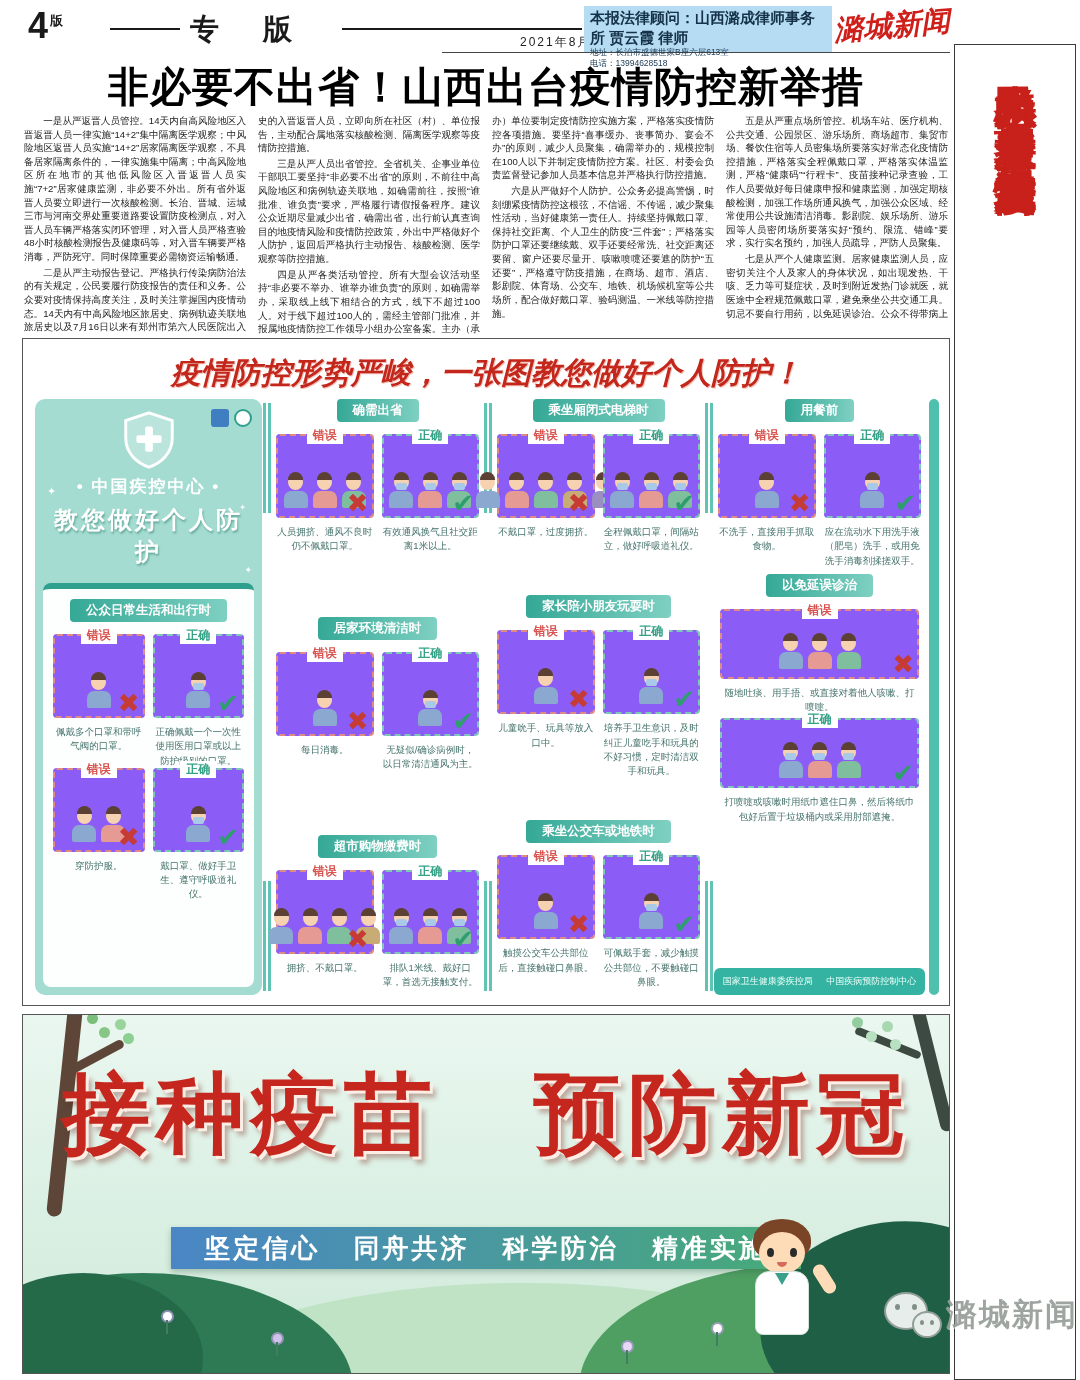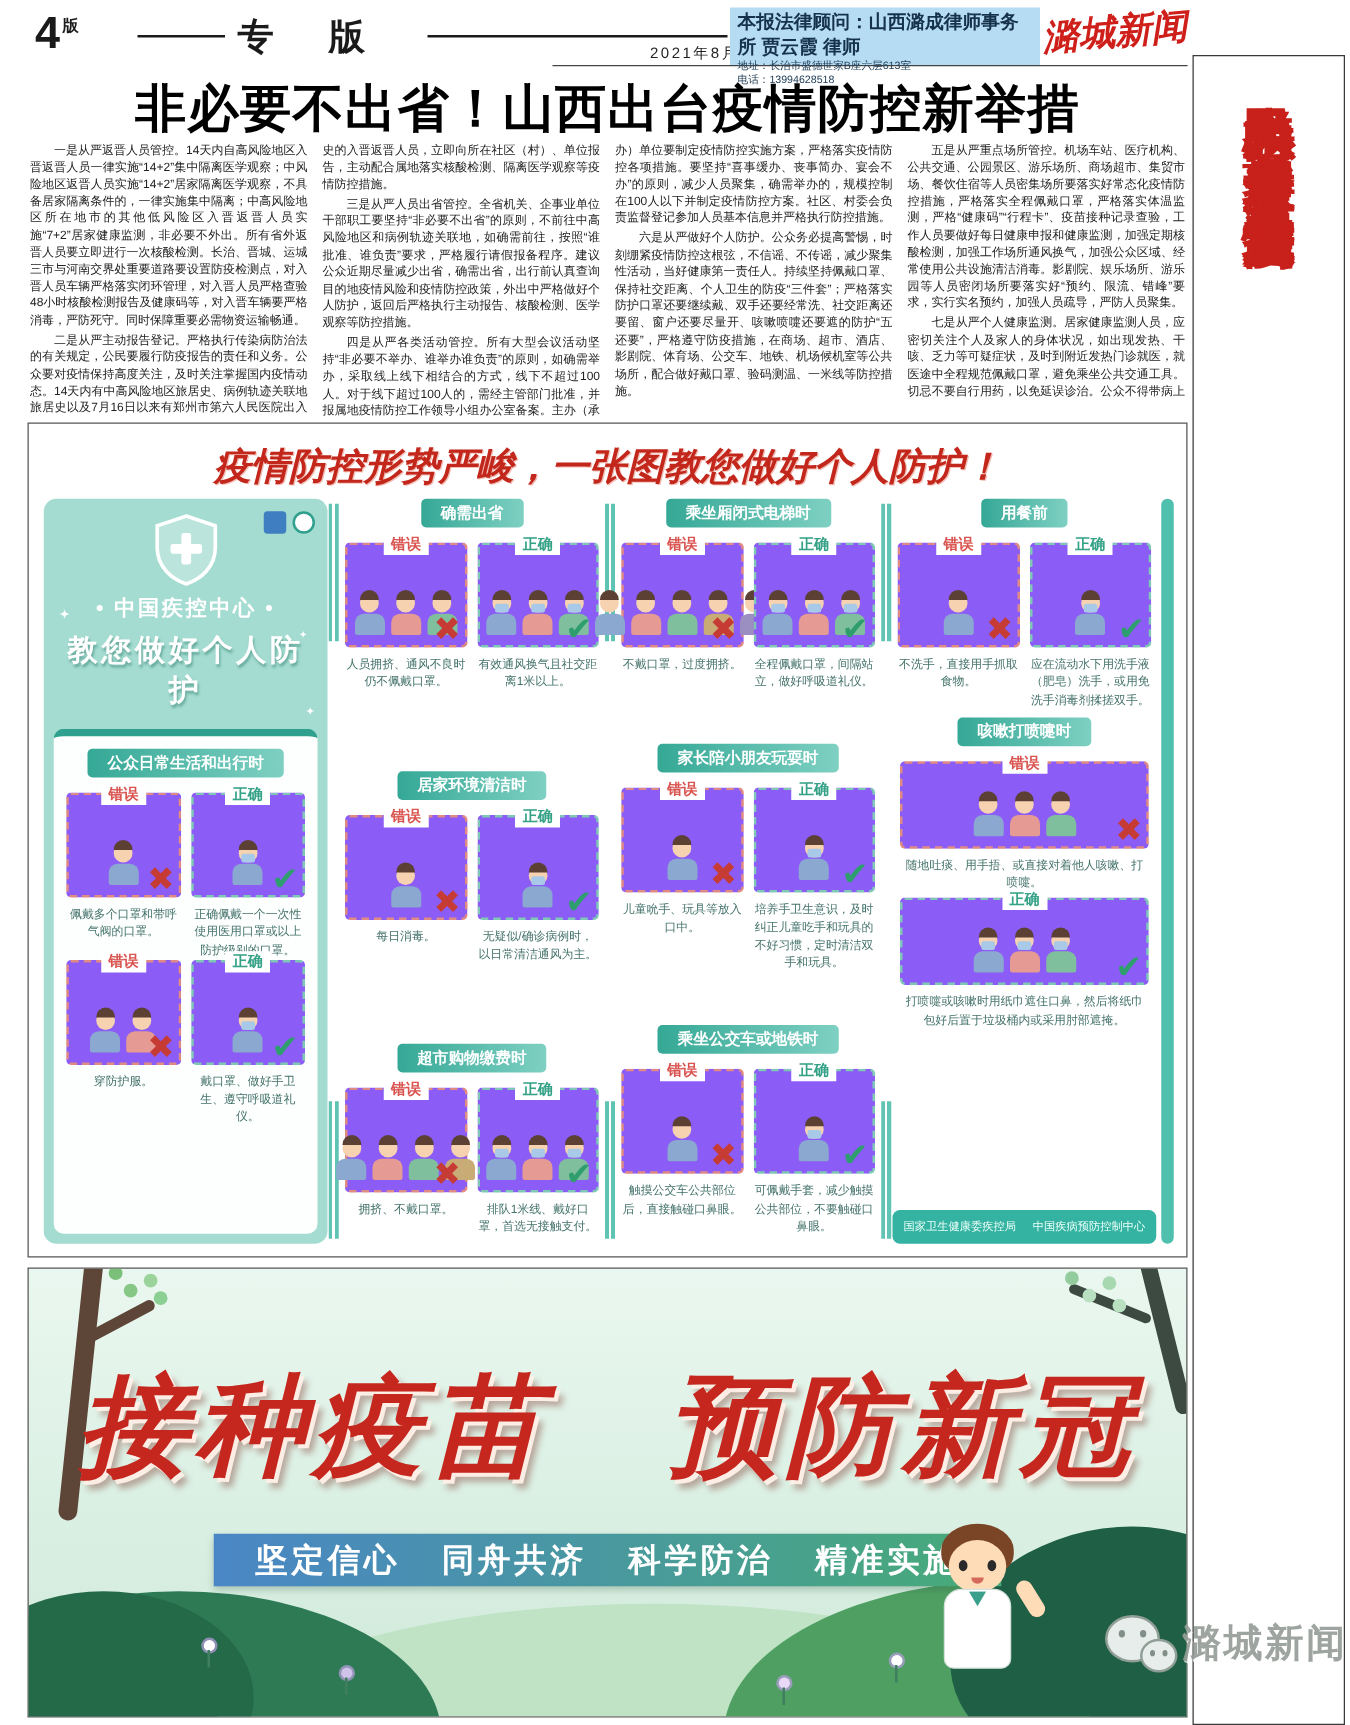--- a/index.html
+++ b/index.html
@@ -110,23 +110,23 @@
   .trunk{position:absolute;left:28px;top:0;width:15px;height:210px;background:#5d4637;border-radius:8px;transform:rotate(6deg);}
   .branch{position:absolute;left:34px;top:46px;width:64px;height:9px;background:#5d4637;border-radius:6px;transform:rotate(-28deg);}
   .leaves{position:absolute;left:70px;top:20px;width:11px;height:11px;border-radius:50%;background:#86c786;
           box-shadow:16px -8px 0 #9ad49a,-12px -14px 0 #7abf7a,6px -24px 0 #a8dba8,24px 6px 0 #8ccf92;}
   .tree-right{right:0;top:-12px;width:130px;height:150px;}
   .trunk2{position:absolute;right:10px;top:0;width:13px;height:130px;background:#3c4a42;border-radius:8px;transform:rotate(-14deg);}
   .branch2{position:absolute;right:26px;top:36px;width:70px;height:8px;background:#3c4a42;border-radius:6px;transform:rotate(22deg);}
   .leaves2{position:absolute;right:56px;top:18px;width:11px;height:11px;border-radius:50%;background:#a8d8b0;
           box-shadow:-16px 10px 0 #b9e0c0,-30px -4px 0 #93cd9e,8px 18px 0 #b9e0c0;}
   .b-title{position:absolute;left:0;right:0;top:56px;display:flex;justify-content:center;gap:96px;z-index:3;
-           font-family:"Liberation Serif","DejaVu Serif",serif;font-style:italic;font-weight:900;
+           font-family:"Liberation Serif","DejaVu Serif",serif;font-weight:900;
            font-size:88px;line-height:1;color:#c5261d;letter-spacing:6px;
-           text-shadow:3px 3px 0 rgba(255,240,232,.95),6px 7px 5px rgba(110,25,15,.35);margin-top:28px;}
+           text-shadow:3px 3px 0 rgba(255,240,232,.95),6px 7px 5px rgba(110,25,15,.35);}
   .b-ribbon{position:absolute;left:50%;transform:translateX(-50%);top:212px;width:630px;height:42px;z-index:3;
             background:linear-gradient(90deg,#4a86c6,#47ab77);display:flex;justify-content:space-evenly;
             align-items:center;color:#fff;font-weight:800;font-size:26px;letter-spacing:3px;
             box-shadow:0 3px 6px rgba(40,80,60,.3);}
   .flower{position:absolute;width:9px;height:9px;border-radius:50%;background:#fff;z-index:3;
           box-shadow:0 0 0 2px rgba(178,156,214,.75);}
   .flower::after{content:"";position:absolute;left:3px;top:8px;width:2px;height:14px;background:#3f7f5f;}
   .f1{left:140px;bottom:52px;} .f2{left:250px;bottom:30px;background:#cfc3ea;}
   .f3{left:690px;bottom:40px;} .f4{left:600px;bottom:22px;background:#e9d9f7;}
   .doctor{position:absolute;right:118px;bottom:4px;width:96px;height:150px;z-index:4;}
@@ -564,21 +564,21 @@
                         <div class="body"></div>
                       </div>
                     </div>
                     <span class="mark"></span>
                   </div>
                   <div class="caption">应在流动水下用洗手液（肥皂）洗手，或用免洗手消毒剂揉搓双手。</div>
                 </div>
               </div>
             </div>
             <div class="ig-section">
-              <div class="pill">咳嗽打喷嚏时</div>
+              <div class="pill">以免延误诊治</div>
               <div class="card-wrap full">
                 <div class="card wrong">
                   <span class="card-label">错误</span>
                   <div class="persons">
                     <div class="person">
                       <div class="head"></div>
                       <div class="body"></div>
                     </div>
                     <div class="person">
                       <div class="head"></div>

